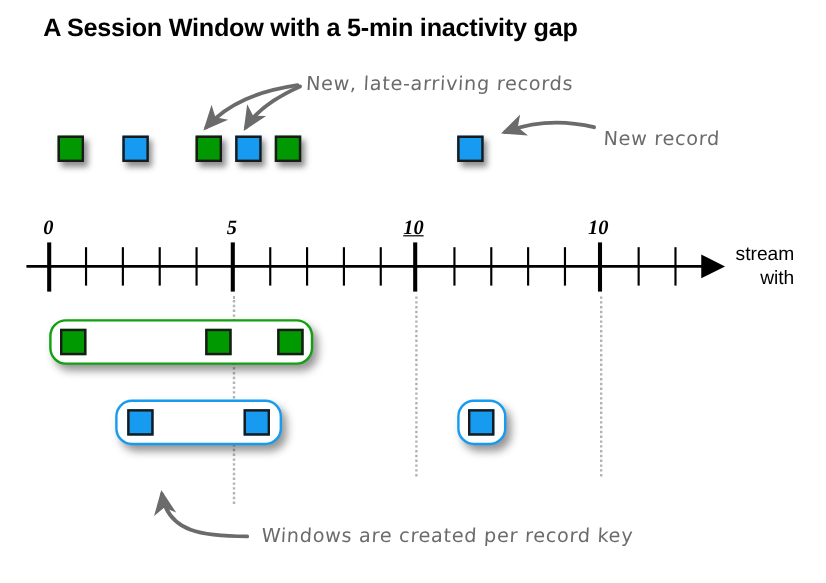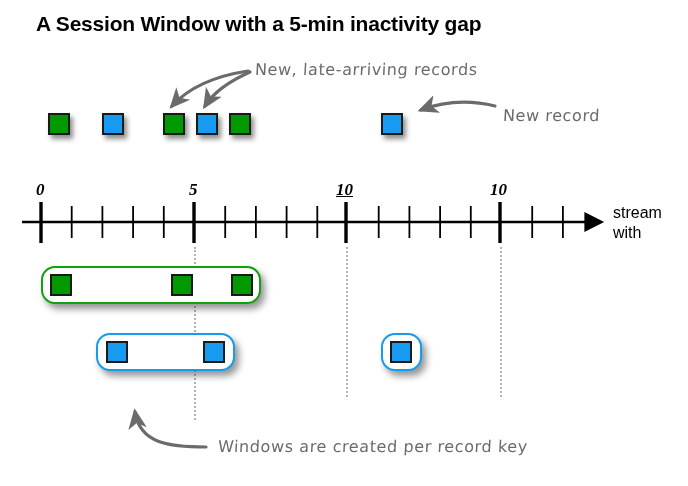--- a/index.html
+++ b/index.html
@@ -22,21 +22,21 @@
     white-space:nowrap;
   }
 
   
   .plain-label{
     font-size:17px; color:#000; white-space:nowrap;
   }
   #data-records-label{ left:38px; top:82px; }
   #stream-time-label{
     left:613px; top:203px; font-size:16px; line-height:20px;
-    text-align:left; color:#000;
+    text-align:right; color:#000;
   }
 
   
   .hand{
     font-family:"DejaVu Sans", sans-serif;
     color:#6b6b6b;
     font-size:16px;
     white-space:nowrap;
     letter-spacing:0.6px;
     transform:skewX(-3deg);

